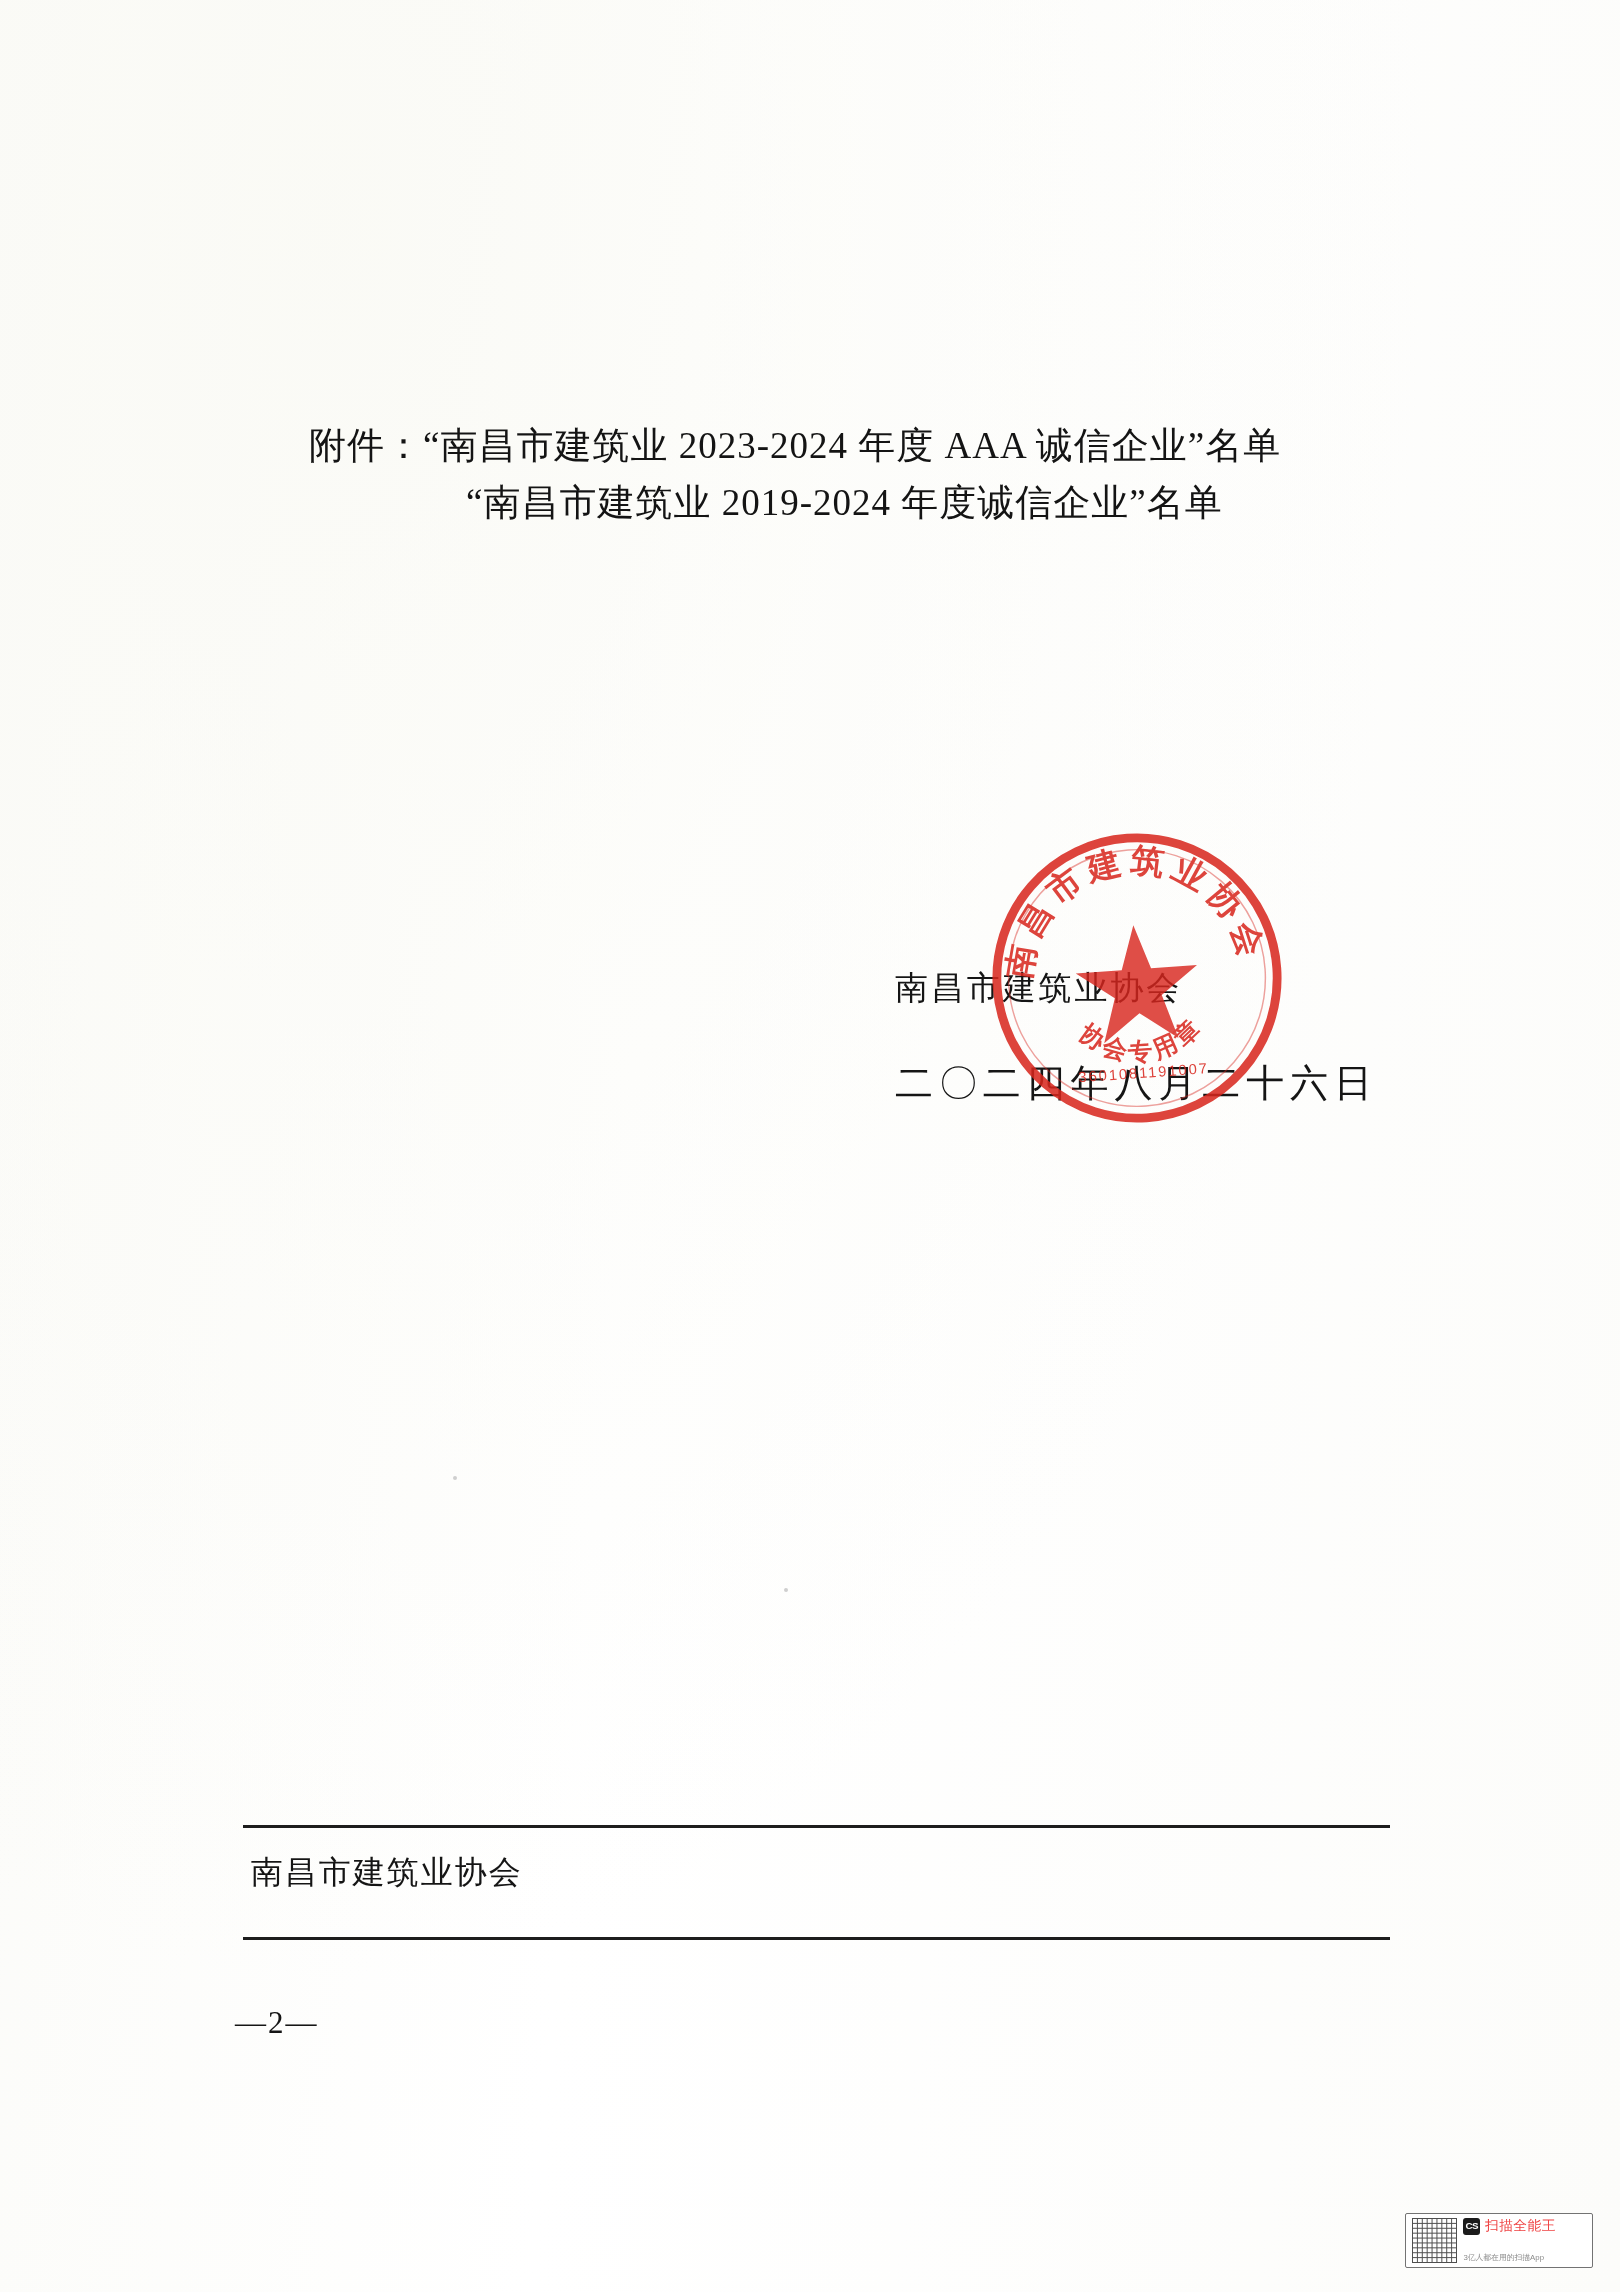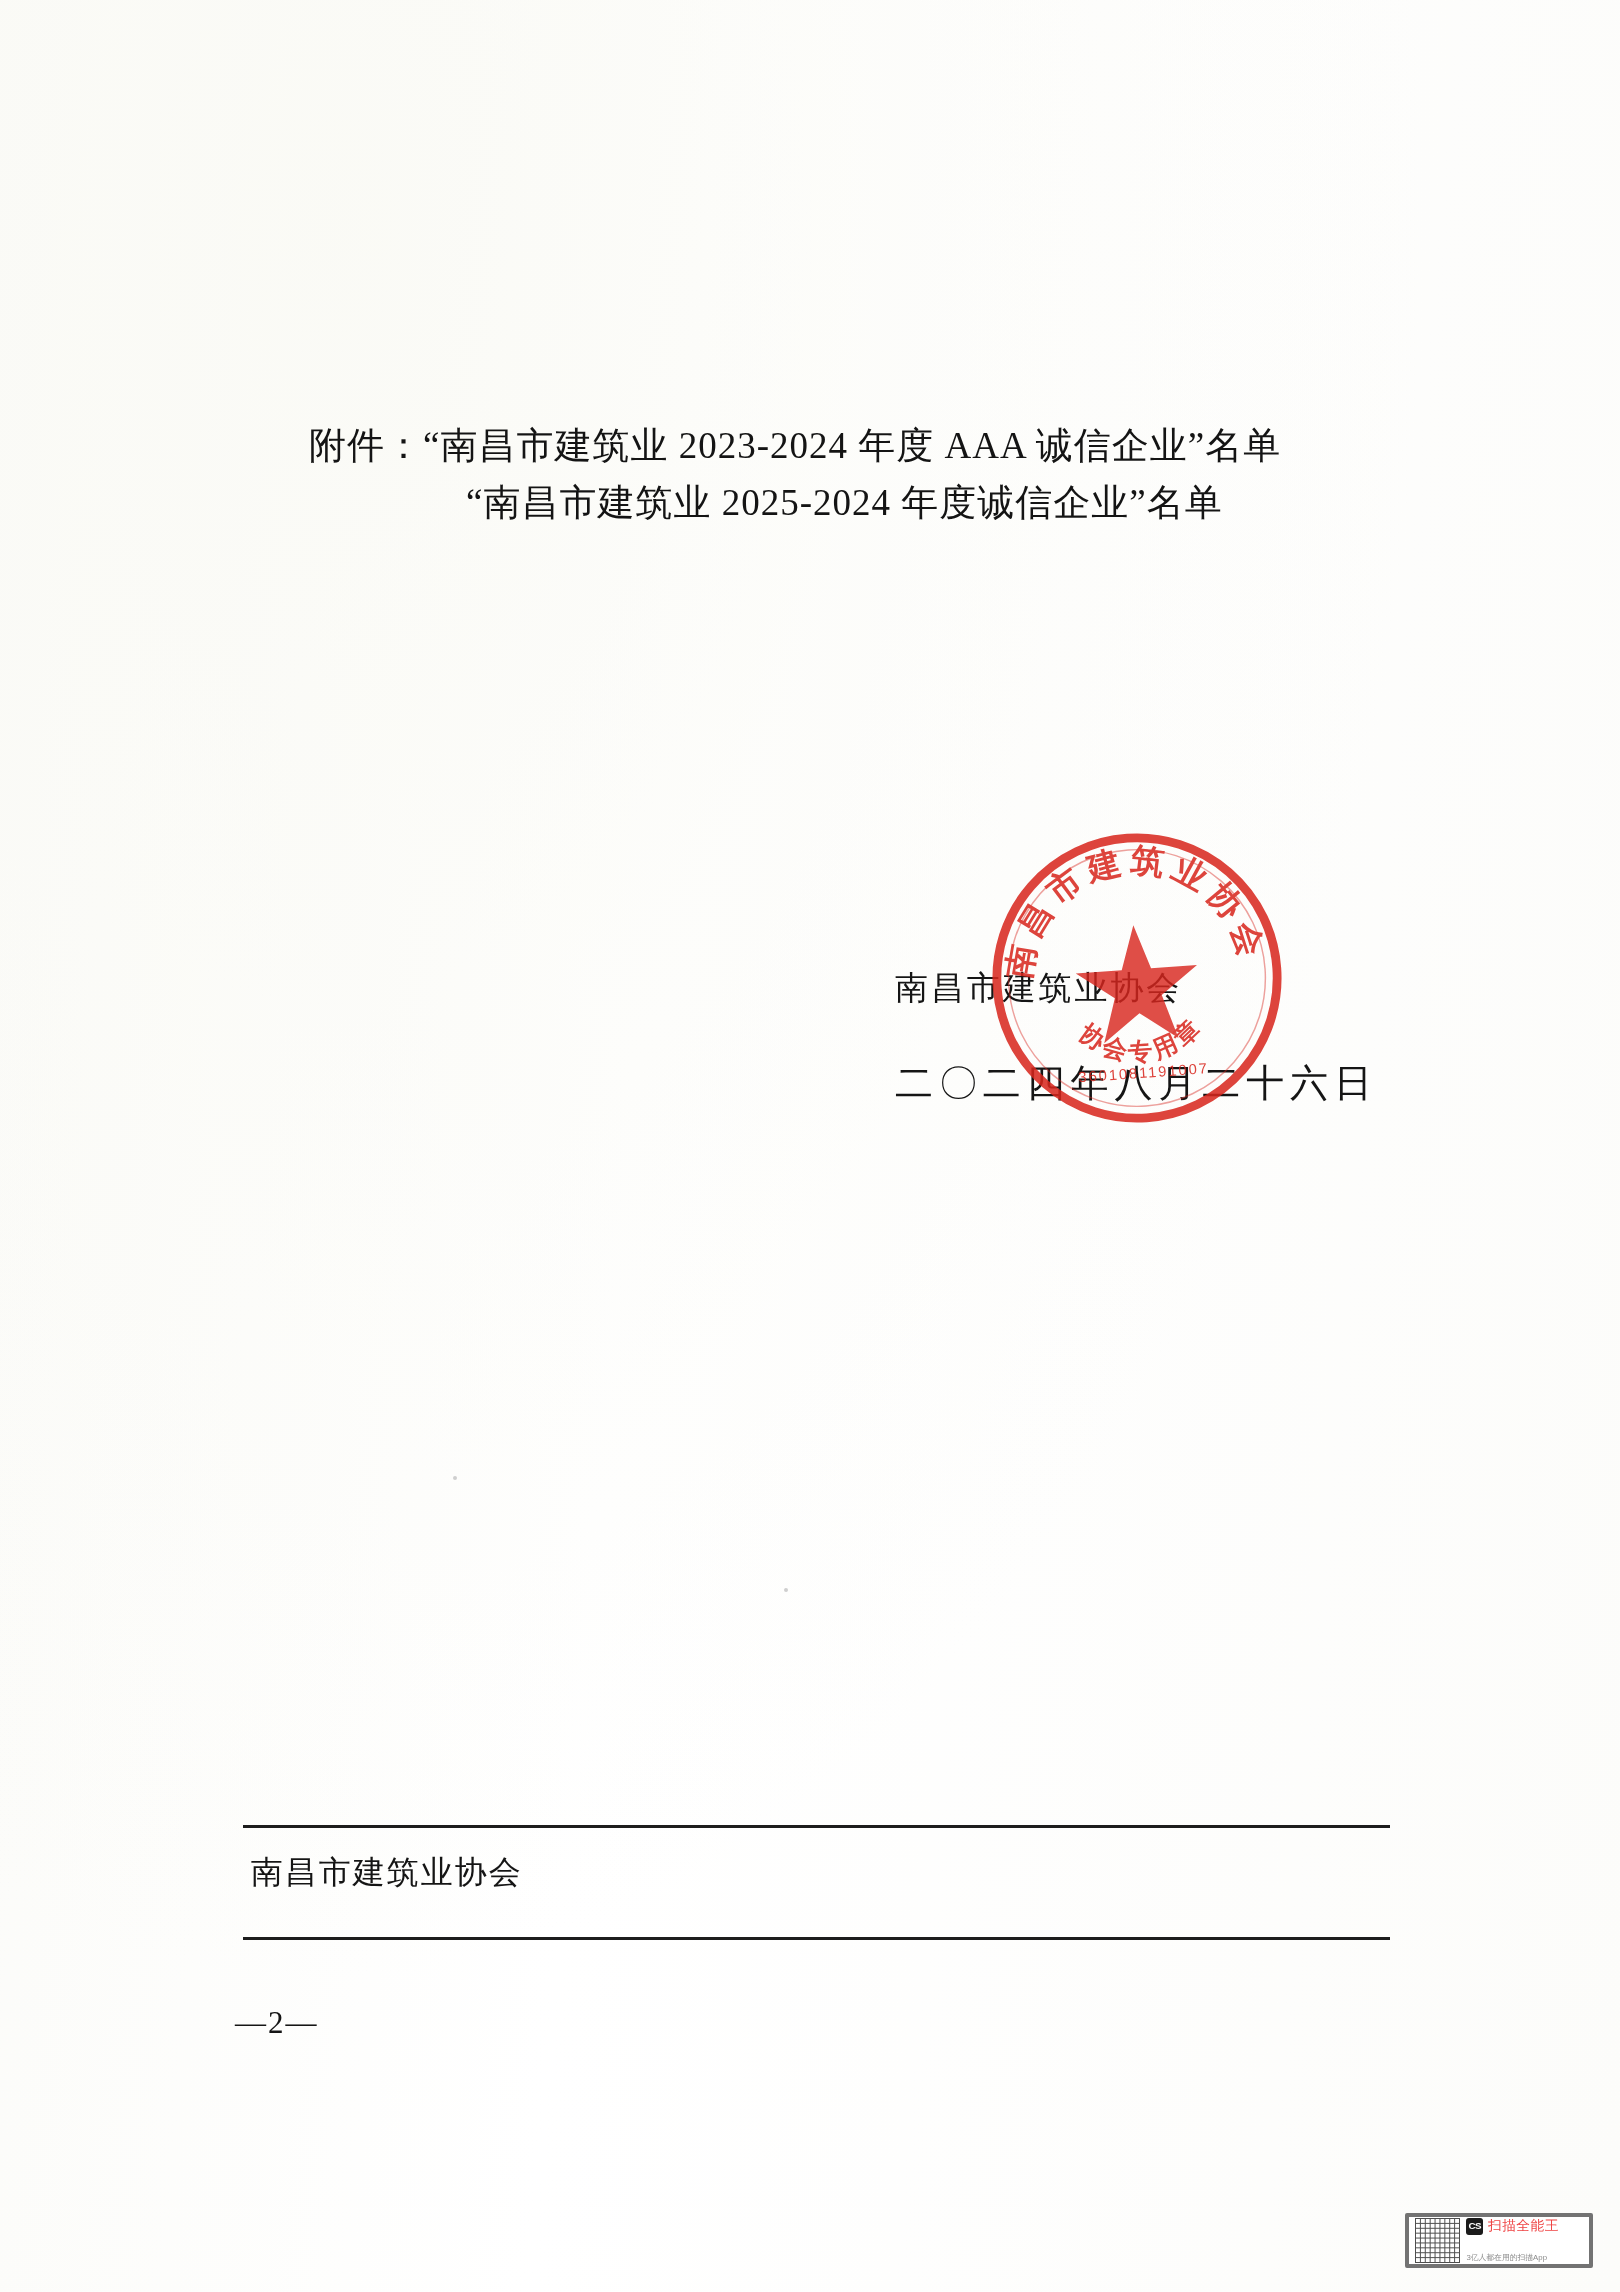--- a/index.html
+++ b/index.html
@@ -131,21 +131,21 @@
     color: #151515;
   }
 
   
   .camscanner {
     position: absolute;
     right: 27.4px;
     bottom: 25.5px;
     width: 188px;
     height: 55px;
-    border: 4px solid #737373;
+    border: 1px solid #737373;
     background: #ffffff;
     display: flex;
     align-items: center;
     padding: 3.9px 5.9px;
     box-sizing: border-box;
     border-radius: 2px;
   }
   .cs-qr {
     width: 45px;
     height: 45px;
@@ -202,21 +202,21 @@
 </head>
 <body>
 
 <div class="page">
   <div class="paper-shade"></div>
 
   <div class="content">
 
     <div class="attachment-block">
       <div class="line line-1">附件：“南昌市建筑业 2023-2024 年度 AAA 诚信企业”名单</div>
-      <div class="line line-2">“南昌市建筑业 2025-2024 年度诚信企业”名单</div>
+      <div class="line line-2">“南昌市建筑业 2019-2024 年度诚信企业”名单</div>
     </div>
 
     <div class="signature">
       <div class="sig-org">南昌市建筑业协会</div>
       <div class="sig-date">二〇二四年八月二十六日</div>
     </div>
 
     <div class="seal">
       <svg viewBox="0 0 300 300" width="294" height="294" aria-hidden="true">
         <defs>

